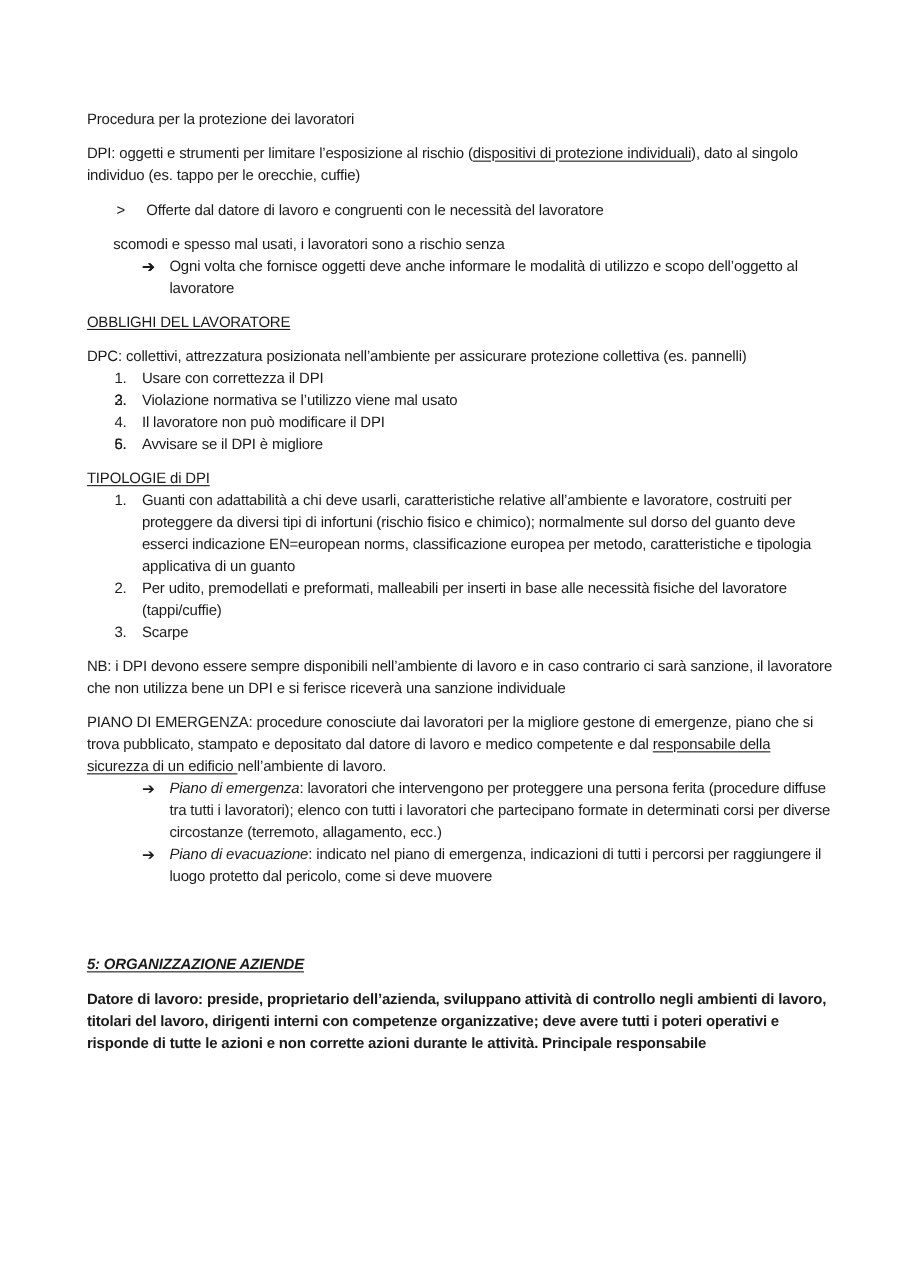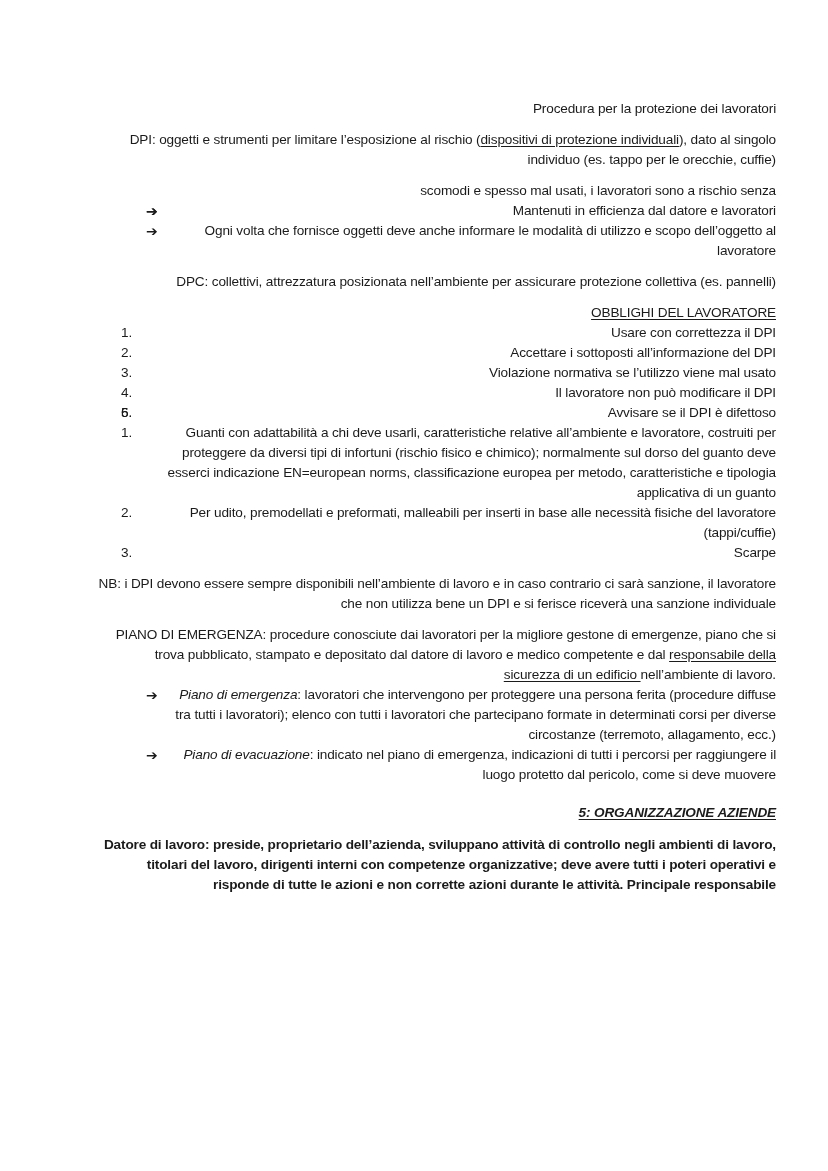--- a/index.html
+++ b/index.html
@@ -1,21 +1,21 @@
 <!DOCTYPE html>
 <html><head>
 <meta charset="utf-8">
 <style>
   html, body { margin: 0; padding: 0; background: #ffffff; }
   body {
     width: 828px; height: 1171px; overflow: hidden; position: relative;
     font-family: "Liberation Sans", "DejaVu Sans", sans-serif;
     font-size: 13.6px; color: #1b1b1b; letter-spacing: -0.15px;
   }
-  .page { position: absolute; left: 96px; top: 99px; width: 680px; text-align: right; }
+  .page { position: absolute; left: 79px; top: 99px; width: 680px; }
   p { margin: 0; line-height: 20px; }
   .gap-s { margin-top: 11px; }
   .gap-m { margin-top: 12px; font-weight: bold; }
   .b { font-weight: normal; }
   .u { text-decoration: underline; text-underline-offset: 2px; }
   .i { font-style: italic; }
   .gt { display: inline-block; width: 27px; padding-left: 3px; }
   .indent-text { padding-left: 24px; }
   ul.arrows, ol.nums { margin: 0; padding: 0; list-style: none; }
   ul.arrows li { position: relative; padding-left: 75px; line-height: 20px; }
@@ -28,55 +28,57 @@
 </style>
 </head>
 <body>
 
 <div class="page">
 
   <p>Procedura per la protezione dei lavoratori</p>
 
   <p class="gap-s"><span class="b">DPI</span><span>: oggetti e strumenti per limitare l’esposizione al rischio (</span><span class="b u">dispositivi di protezione individuali</span><span>), dato al singolo individuo (es. tappo per le orecchie, cuffie)</span></p>
 
+  <p class="gap-s" style="padding-left:24px"><span class="gt">&gt;</span><span>Offerte dal datore di lavoro e congruenti con le necessità del lavoratore</span></p>
 
   <p class="gap-s indent-text">scomodi e spesso mal usati, i lavoratori sono a rischio senza</p>
 
   <ul class="arrows gap-s">
     <li><span class="arrow">➔</span></li>
-    <li><span class="arrow">➔</span><span>Mantenuti in efficienza dal datore e lavoratori</span></li>
+    <li><span class="arrow">➔</span></li>
     <li><span class="arrow">➔</span><span>Ogni volta che fornisce oggetti deve anche informare le modalità di utilizzo e scopo dell’oggetto al lavoratore</span></li>
   </ul>
 
+  <p class="gap-s u">OBBLIGHI DEL LAVORATORE</p>
+
   <p class="gap-s"><span class="b">DPC</span><span>: collettivi, attrezzatura posizionata nell’ambiente per assicurare protezione collettiva (es. pannelli)</span></p>
-
-  <p class="gap-s u">OBBLIGHI DEL LAVORATORE</p>
 
   <ol class="nums gap-s">
     <li><span class="num">1.</span><span>Usare con correttezza il DPI</span></li>
-    <li><span class="num">2.</span><span>Accettare i sottoposti all’informazione del DPI</span></li>
+    <li><span class="num">2.</span></li>
     <li><span class="num">3.</span><span>Violazione normativa se l’utilizzo viene mal usato</span></li>
     <li><span class="num">4.</span><span>Il lavoratore non può modificare il DPI</span></li>
     <li><span class="num">5.</span></li>
-    <li><span class="num">6.</span><span>Avvisare se il DPI è difettoso</span></li>
+    <li><span class="num">6.</span><span>Avvisare se il DPI è migliore</span></li>
   </ol>
 
+  <p class="gap-s u">TIPOLOGIE di DPI</p>
 
   <ol class="nums gap-s">
     <li><span class="num">1.</span><span class="b">Guanti</span><span> con adattabilità a chi deve usarli, caratteristiche relative all’ambiente e lavoratore, costruiti per proteggere da diversi tipi di infortuni (rischio fisico e chimico); normalmente sul dorso del guanto deve esserci indicazione EN=european norms, classificazione europea per metodo, caratteristiche e tipologia applicativa di un guanto</span></li>
     <li><span class="num">2.</span><span class="b">Per udito,</span><span> premodellati e preformati, malleabili per inserti in base alle necessità fisiche del lavoratore (tappi/cuffie)</span></li>
     <li><span class="num">3.</span><span class="b">Scarpe</span><span></span></li>
   </ol>
 
   <p class="gap-s">NB: i DPI devono essere sempre disponibili nell’ambiente di lavoro e in caso contrario ci sarà sanzione, il lavoratore che non utilizza bene un DPI e si ferisce riceverà una sanzione individuale</p>
 
   <p class="gap-s"><span class="b">PIANO DI EMERGENZA</span><span>: procedure conosciute dai lavoratori per la migliore gestone di emergenze, piano che si trova pubblicato, stampato e depositato dal datore di lavoro e medico competente e dal </span><span class="u">responsabile della sicurezza di un edificio </span><span>nell’ambiente di lavoro.</span></p>
 
   <ul class="arrows gap-s">
     <li><span class="arrow">➔</span><span class="i">Piano di emergenza</span><span>: lavoratori che intervengono per proteggere una persona ferita (procedure diffuse tra tutti i lavoratori); elenco con tutti i lavoratori che partecipano formate in determinati corsi per diverse circostanze (terremoto, allagamento, ecc.)</span></li>
     <li><span class="arrow">➔</span><span class="i">Piano di evacuazione</span><span>: indicato nel piano di emergenza, indicazioni di tutti i percorsi per raggiungere il luogo protetto dal pericolo, come si deve muovere</span></li>
   </ul>
 
-  <p class="heading-5" style="margin-top:18px">5: ORGANIZZAZIONE AZIENDE</p>
+  <p class="heading-5" style="margin-top:60px">5: ORGANIZZAZIONE AZIENDE</p>
 
   <p class="gap-m">Datore di lavoro: preside, proprietario dell’azienda, sviluppano attività di controllo negli ambienti di lavoro, titolari del lavoro, dirigenti interni con competenze organizzative; deve avere tutti i poteri operativi e risponde di tutte le azioni e non corrette azioni durante le attività. Principale responsabile</p>
 
 </div>
 
 </body></html>

